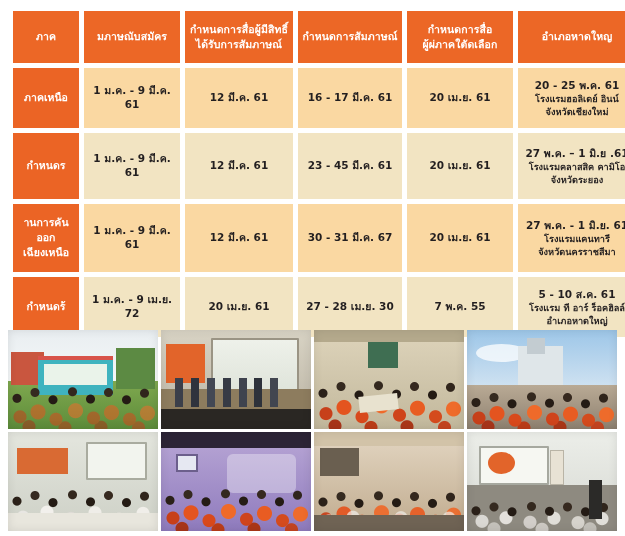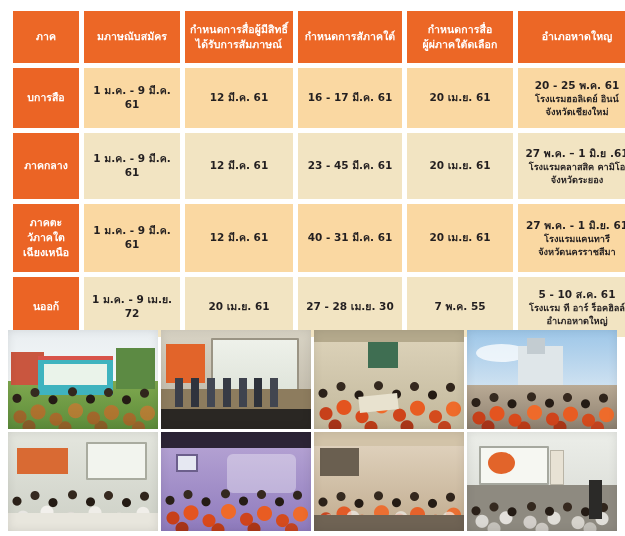--- a/index.html
+++ b/index.html
@@ -207,83 +207,83 @@
           <span>ภาค</span>
         </th>
         <th>
           <span>มภาษณับสมัคร</span>
         </th>
         <th>
           <span class="date-line">กำหนดการสื่อผู้มีสิทธิ์</span>
           <span class="date-line">ได้รับการสัมภาษณ์</span>
         </th>
         <th>
-          <span>กำหนดการสัภาคใต์</span>
+          <span>กำหนดการสัมภาษณ์</span>
         </th>
         <th>
           <span class="date-line">กำหนดการสื่อ</span>
           <span class="date-line">ผู้ผ่ภาคใตัดเลือก</span>
         </th>
         <th>
           <span>อำเภอหาดใหญ</span>
         </th>
       </tr>
     </thead>
 
     <tbody>
 
       <tr class="row-a r1">
         <td class="region-cell">
-          <span>บการสือ</span>
+          <span>ภาคเหนือ</span>
         </td>
         <td class="data-cell">1 ม.ค. - 9 มี.ค. 61</td>
         <td class="data-cell">12 มี.ค. 61</td>
         <td class="data-cell">16 - 17 มี.ค. 61</td>
         <td class="data-cell">20 เม.ย. 61</td>
         <td class="data-cell">
           <span class="date-line">20 - 25 พ.ค. 61</span>
           <span class="venue-line">โรงแรมฮอลิเดย์ อินน์</span>
           <span class="venue-line">จังหวัดเชียงใหม่</span>
         </td>
       </tr>
 
       <tr class="row-b r2">
         <td class="region-cell">
-          <span>ภาคกลาง</span>
+          <span>กำหนดร</span>
         </td>
         <td class="data-cell">1 ม.ค. - 9 มี.ค. 61</td>
         <td class="data-cell">12 มี.ค. 61</td>
         <td class="data-cell">23 - 45 มี.ค. 61</td>
         <td class="data-cell">20 เม.ย. 61</td>
         <td class="data-cell">
           <span class="date-line">27 พ.ค. – 1 มิ.ย .61</span>
           <span class="venue-line">โรงแรมคลาสสิค คามิโอ</span>
           <span class="venue-line">จังหวัดระยอง</span>
         </td>
       </tr>
 
       <tr class="row-a r3">
         <td class="region-cell">
-          <span class="date-line">ภาคตะวัภาคใต</span>
+          <span class="date-line">านการคันออก</span>
           <span class="date-line">เฉียงเหนือ</span>
         </td>
         <td class="data-cell">1 ม.ค. - 9 มี.ค. 61</td>
         <td class="data-cell">12 มี.ค. 61</td>
-        <td class="data-cell">40 - 31 มี.ค. 61</td>
+        <td class="data-cell">30 - 31 มี.ค. 67</td>
         <td class="data-cell">20 เม.ย. 61</td>
         <td class="data-cell">
           <span class="date-line">27 พ.ค. - 1 มิ.ย. 61</span>
           <span class="venue-line">โรงแรมแคนทารี</span>
           <span class="venue-line">จังหวัดนครราชสีมา</span>
         </td>
       </tr>
 
       <tr class="row-b r4">
         <td class="region-cell">
-          <span>นออก้</span>
+          <span>กำหนดร้</span>
         </td>
         <td class="data-cell">1 ม.ค. - 9 เม.ย. 72</td>
         <td class="data-cell">20 เม.ย. 61</td>
         <td class="data-cell">27 - 28 เม.ย. 30</td>
         <td class="data-cell">7 พ.ค. 55</td>
         <td class="data-cell">
           <span class="date-line">5 - 10 ส.ค. 61</span>
           <span class="venue-line">โรงแรม ที อาร์ ร็อคฮิลล์</span>
           <span class="venue-line">อำเภอหาดใหญ่</span>
         </td>

